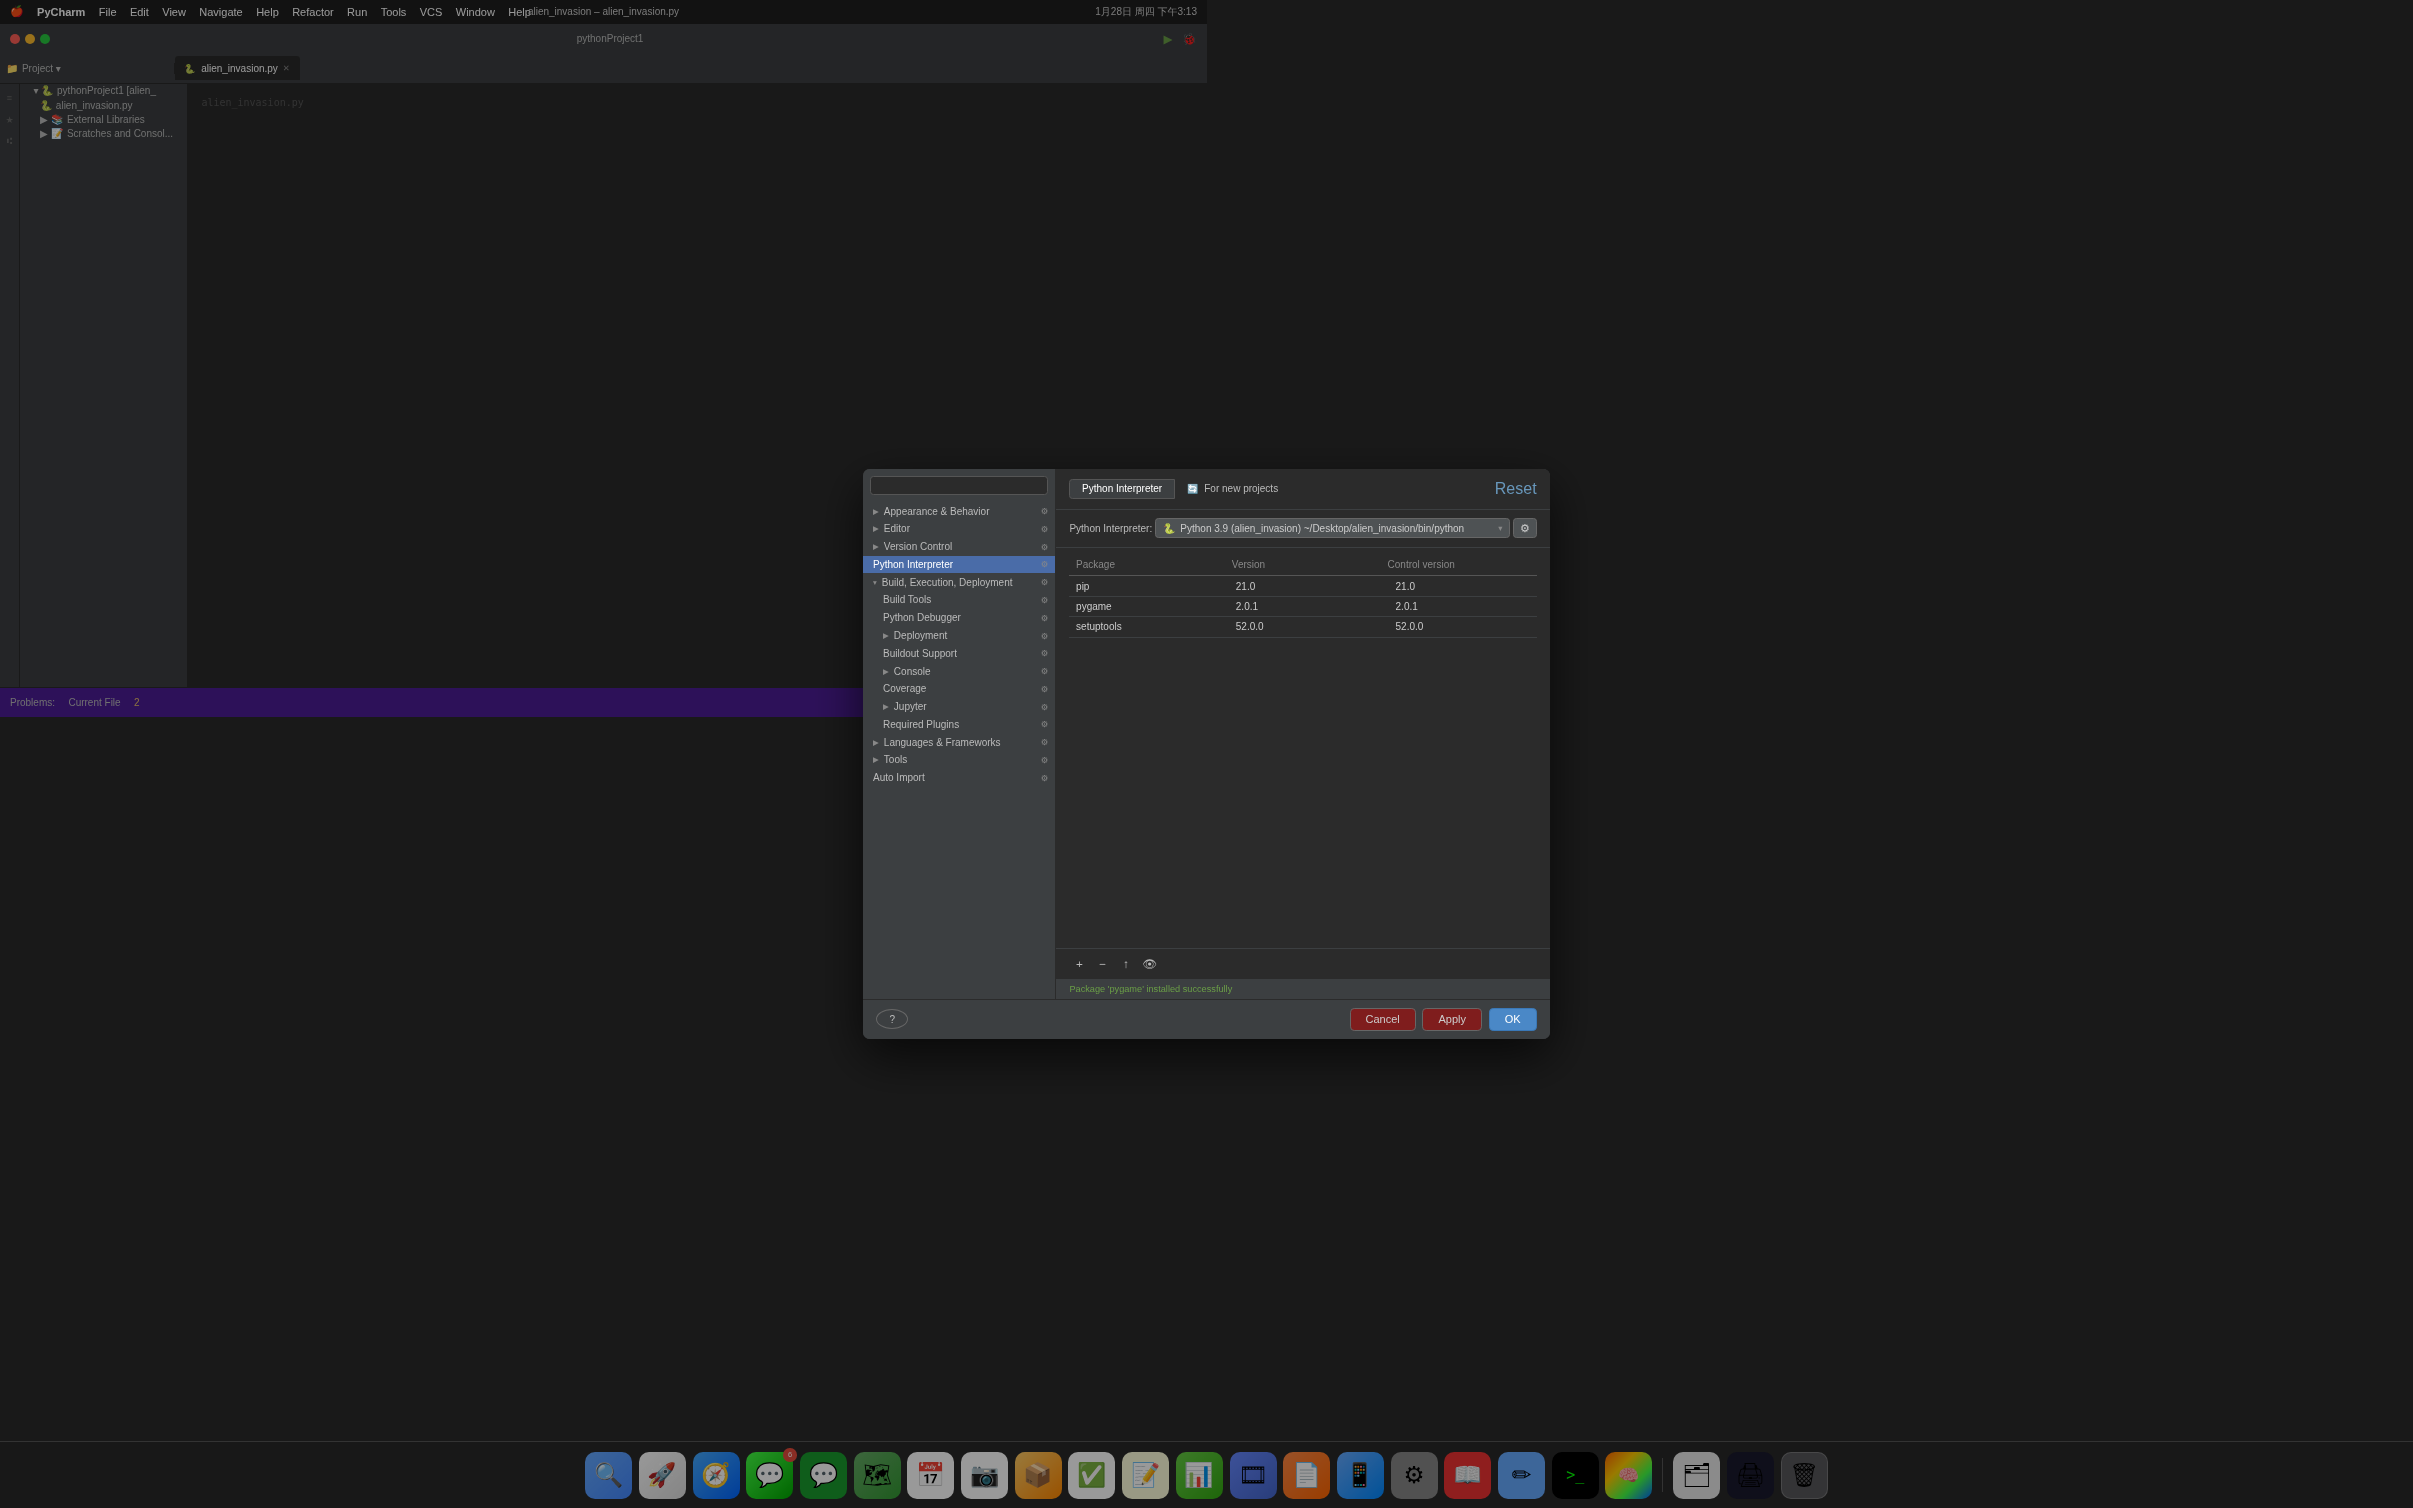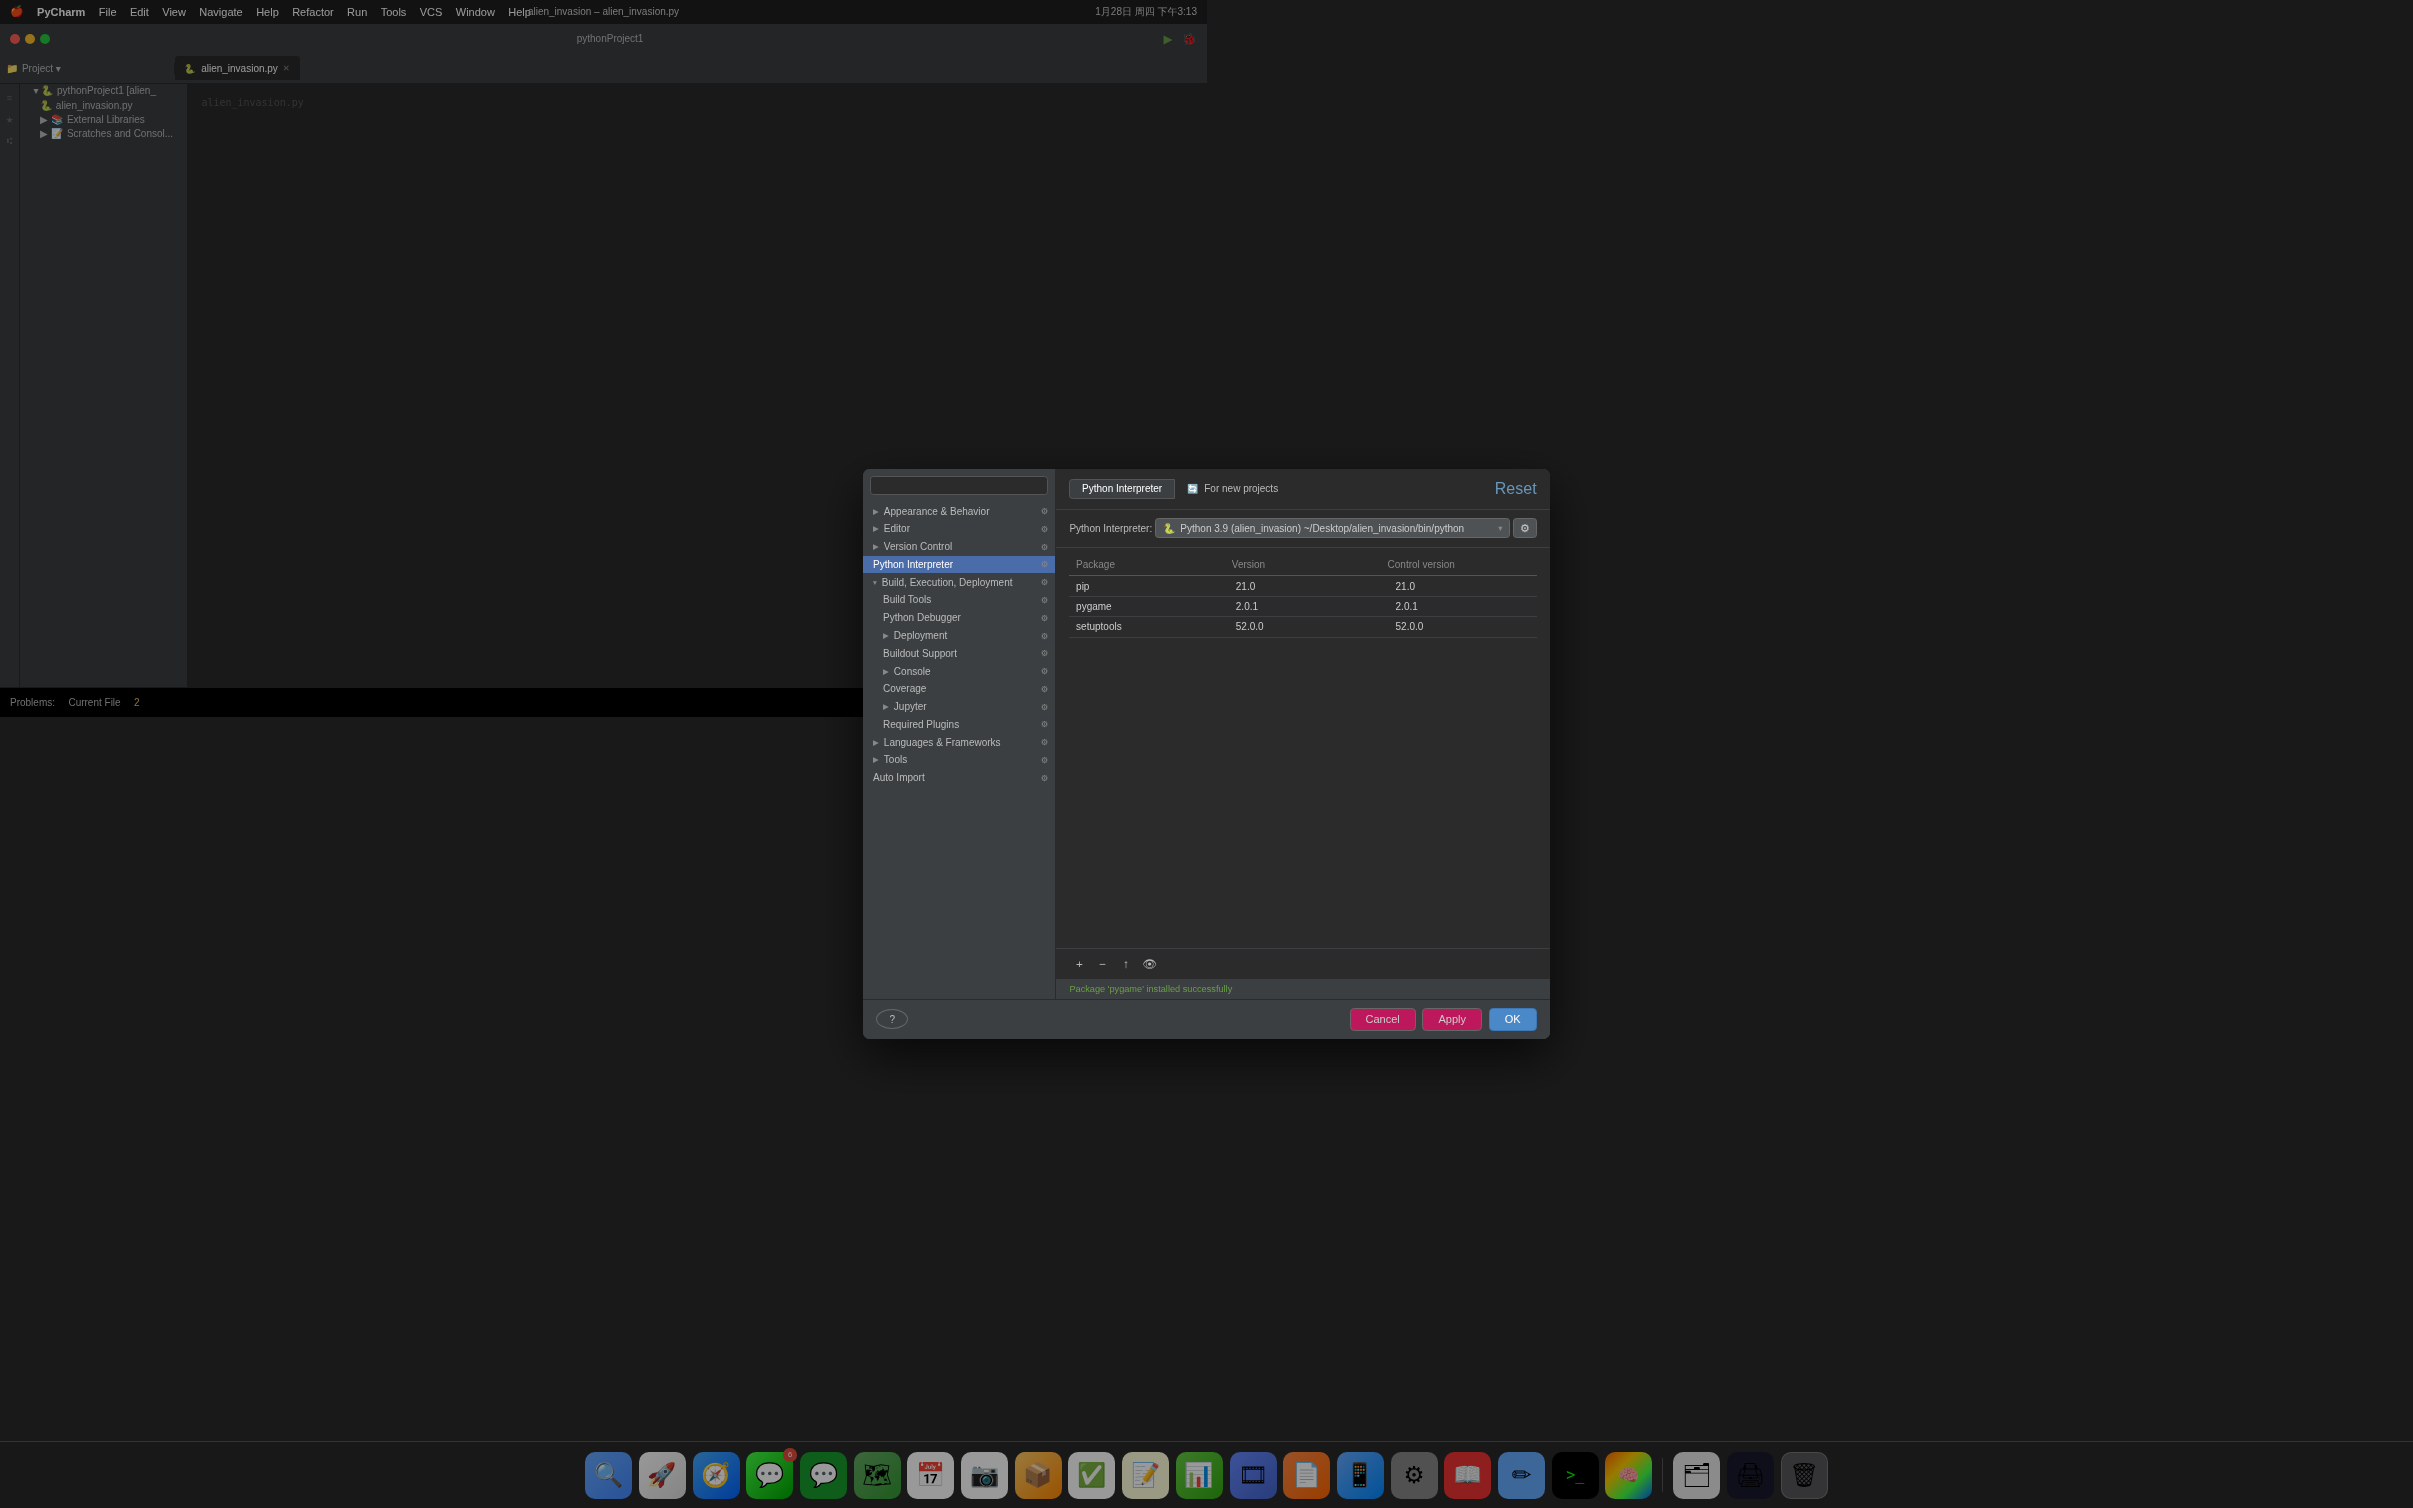--- a/index.html
+++ b/index.html
@@ -358,21 +358,21 @@
       border-top: 0.8px solid #2b2b2b;
     }
     .btn {
       padding: 4.2px 15px;
       border-radius: 4.2px;
       font-size: 11px;
       cursor: pointer;
       border: 0.8px solid transparent;
     }
     .btn-default {
-      background: #be185d;
+      background: #7f1d1d;
       color: #ccc;
       border-color: #666;
     }
     .btn-primary {
       background: #4A88C7;
       color: #fff;
       border-color: #3a78b7;
     }
 
     
@@ -387,21 +387,21 @@
       font-size: 10px;
       cursor: pointer;
       display: flex;
       align-items: center;
       justify-content: center;
     }
 
     
     .problems-bar {
       height: 30px;
-      background: #000000;
+      background: #4c1d95;
       border-top: 0.8px solid #2b2b2b;
       display: flex;
       align-items: center;
       padding: 0 10px;
       font-size: 10px;
       color: #bbb;
       gap: 13.4px;
     }
 
     

